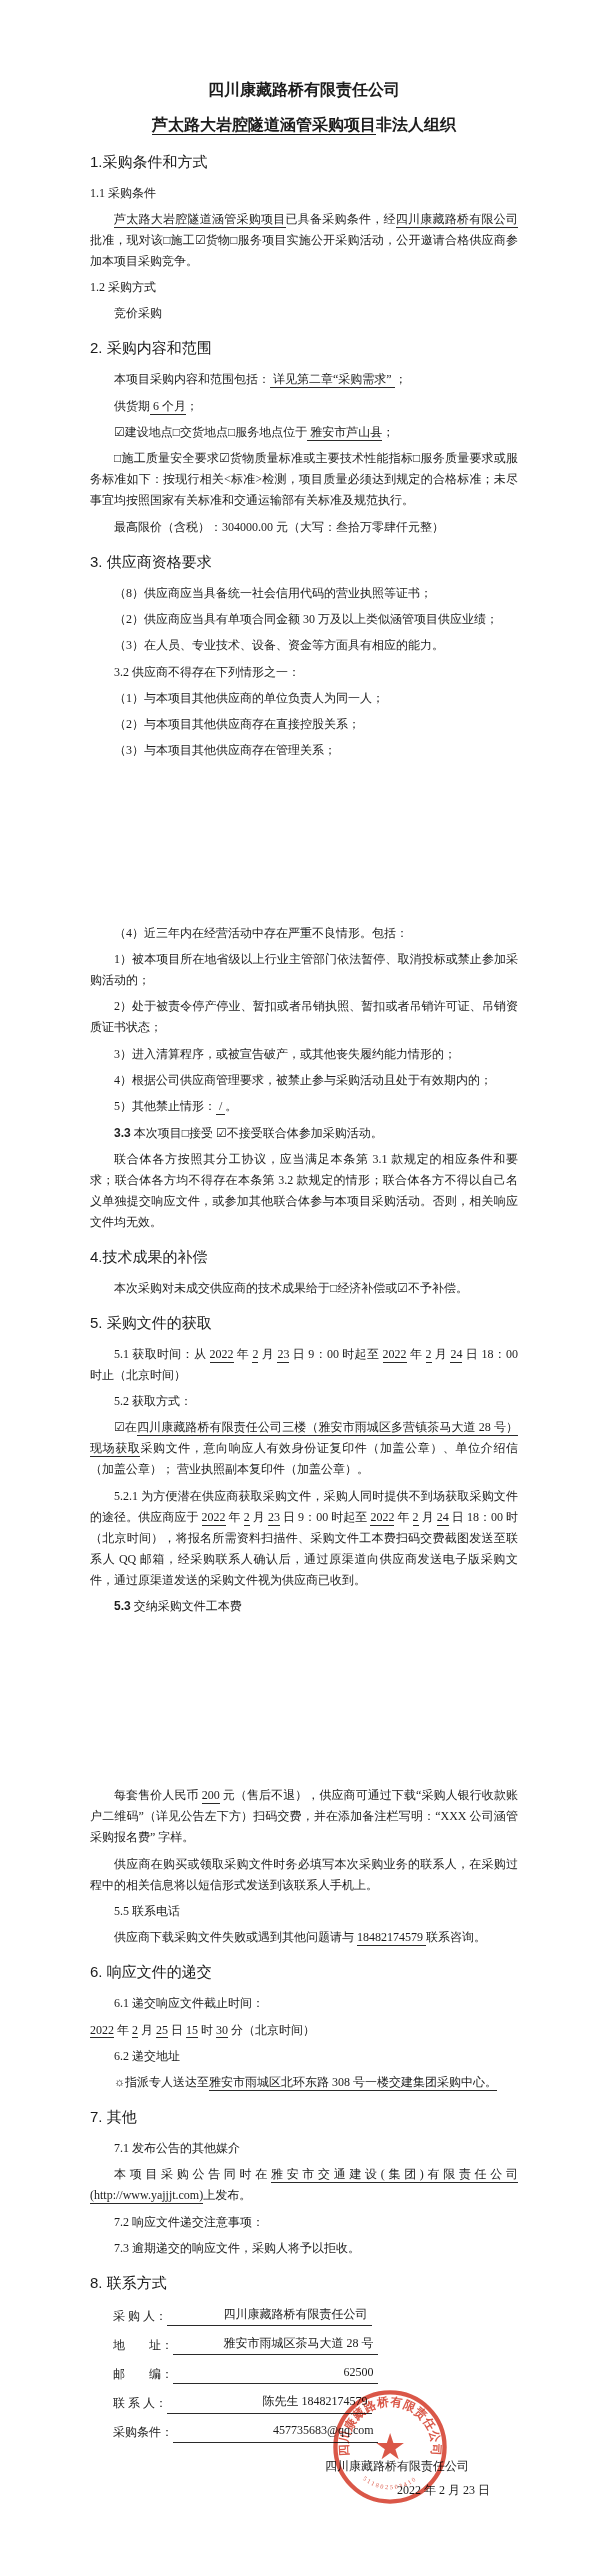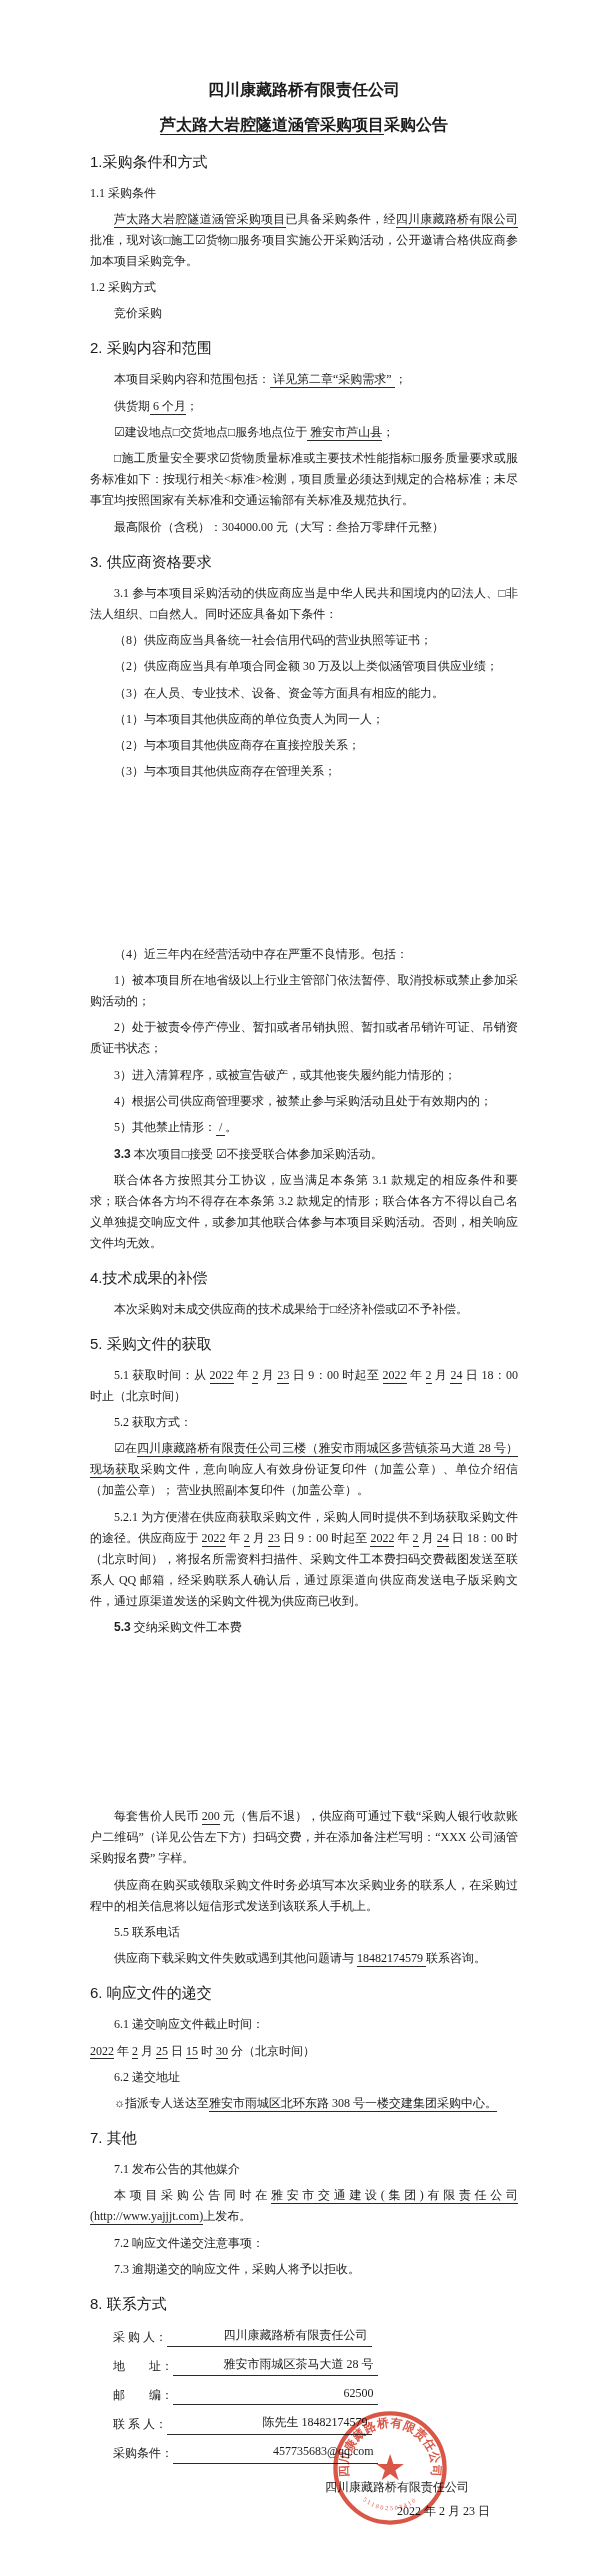--- a/index.html
+++ b/index.html
@@ -42,40 +42,40 @@
 </style>
 </head>
 <body>
 
 <div class="page">
   <div class="content">
 
     <div class="doc-title">四川康藏路桥有限责任公司</div>
 
     <div class="doc-title">
-      <span class="t-underline">芦太路大岩腔隧道涵管采购项目</span><span>采购公告</span>
+      <span class="t-underline">芦太路大岩腔隧道涵管采购项目</span><span>非法人组织</span>
     </div>
 
     <div id="doc-blocks">
         <div class="h-sec">1.采购条件和方式</div>
         <div class="para">1.1 采购条件</div>
         <div class="para indent"><span class="seg-u">芦太路大岩腔隧道涵管采购项目</span><span>已具备采购条件，经</span><span class="seg-u">四川康藏路桥有限公司</span><span>批准，现对该□施工☑货物□服务项目实施公开采购活动，公开邀请合格供应商参加本项目采购竞争。</span></div>
         <div class="para">1.2 采购方式</div>
         <div class="para indent">竞价采购</div>
         <div class="h-sec">2. 采购内容和范围</div>
         <div class="para indent"><span>本项目采购内容和范围包括：</span><span class="seg-u"> 详见第二章“采购需求” </span><span>；</span></div>
         <div class="para indent"><span>供货期</span><span class="seg-u"> 6 个月</span><span>；</span></div>
         <div class="para indent"><span>☑建设地点□交货地点□服务地点位于</span><span class="seg-u"> 雅安市芦山县</span><span>；</span></div>
         <div class="para indent">□施工质量安全要求☑货物质量标准或主要技术性能指标□服务质量要求或服务标准如下：按现行相关&lt;标准&gt;检测，项目质量必须达到规定的合格标准；未尽事宜均按照国家有关标准和交通运输部有关标准及规范执行。</div>
         <div class="para indent">最高限价（含税）：304000.00 元（大写：叁拾万零肆仟元整）</div>
         <div class="h-sec">3. 供应商资格要求</div>
-        <div class="para indent">3.1 参与本项目采购活动的供应商应当是中华人民共和国境内的☑法人、□非法人组织、□自然人。同时还应具备如下条件：</div>
         <div class="para indent">（8）供应商应当具备统一社会信用代码的营业执照等证书；</div>
         <div class="para indent">（2）供应商应当具有单项合同金额 30 万及以上类似涵管项目供应业绩；</div>
         <div class="para indent">（3）在人员、专业技术、设备、资金等方面具有相应的能力。</div>
+        <div class="para indent">3.2 供应商不得存在下列情形之一：</div>
         <div class="para indent">（1）与本项目其他供应商的单位负责人为同一人；</div>
         <div class="para indent">（2）与本项目其他供应商存在直接控股关系；</div>
         <div class="para indent">（3）与本项目其他供应商存在管理关系；</div>
         <div class="page-gap" style="height: 156px;"></div>
         <div class="para indent">（4）近三年内在经营活动中存在严重不良情形。包括：</div>
         <div class="para indent">1）被本项目所在地省级以上行业主管部门依法暂停、取消投标或禁止参加采购活动的；</div>
         <div class="para indent">2）处于被责令停产停业、暂扣或者吊销执照、暂扣或者吊销许可证、吊销资质证书状态；</div>
         <div class="para indent">3）进入清算程序，或被宣告破产，或其他丧失履约能力情形的；</div>
         <div class="para indent">4）根据公司供应商管理要求，被禁止参与采购活动且处于有效期内的；</div>
         <div class="para indent"><span>5）其他禁止情形：</span><span class="seg-u"> / </span><span>。</span></div>

